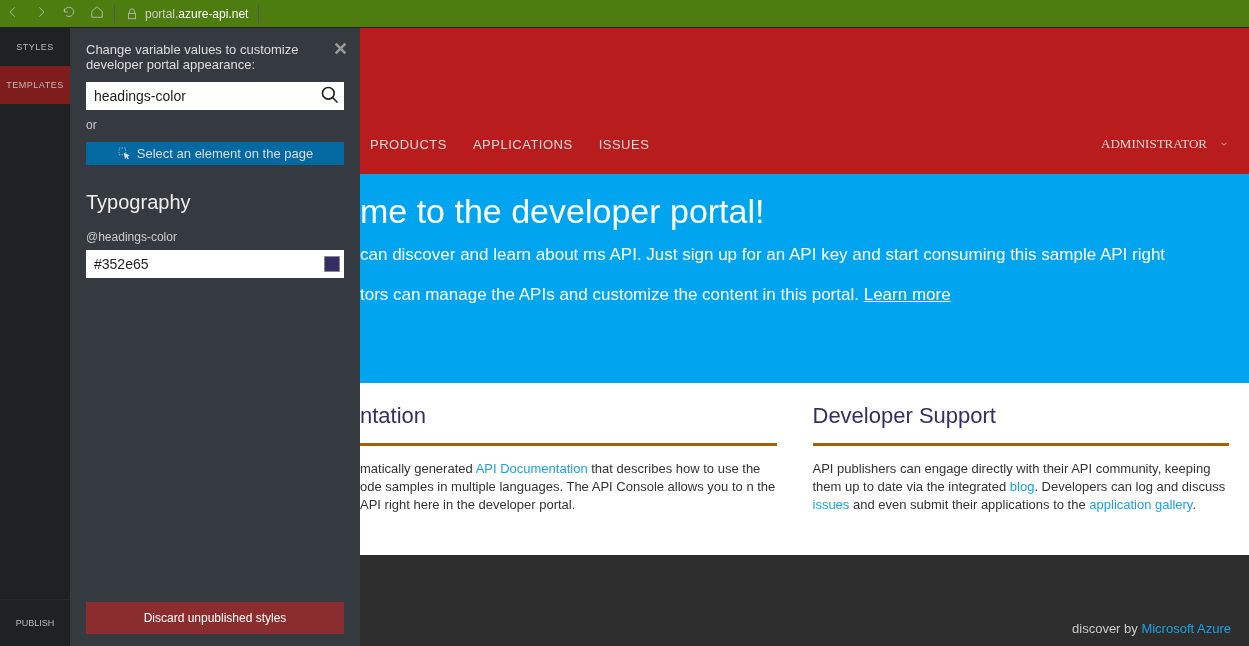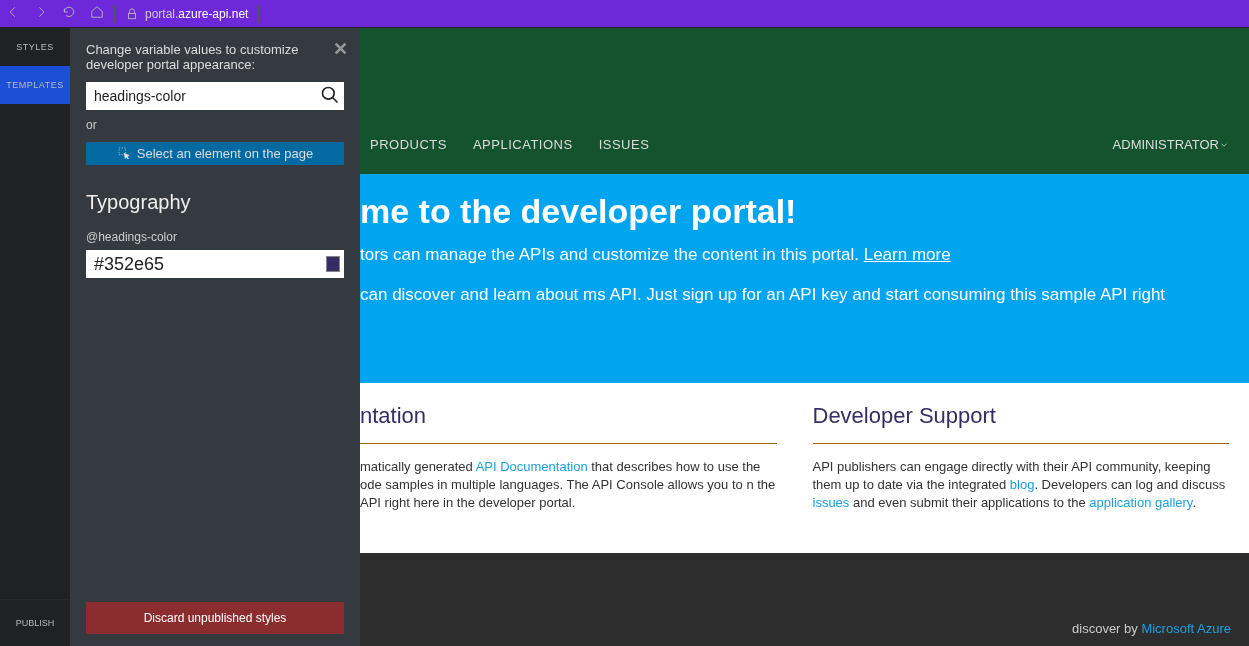--- a/index.html
+++ b/index.html
@@ -1,61 +1,61 @@
 <!DOCTYPE html>
 <html><head>
 <meta charset="utf-8">
 <style>
 * { box-sizing: border-box; margin: 0; padding: 0; }
 body { font-family: "Segoe UI", Arial, sans-serif; background: #2d2d2d; width: 1249px; height: 646px; overflow: hidden; color: #ccc; }
 
-.browser-bar { height: 28px; background: #6d28d9; display: flex; align-items: center; padding: 0 6px; gap: 10px; font-size: 12px; border-bottom: 1px solid #222; }
+.browser-bar { height: 28px; background: #4d7c0f; display: flex; align-items: center; padding: 0 6px; gap: 10px; font-size: 12px; border-bottom: 1px solid #222; }
 .browser-bar .nav-icons { display: flex; gap: 14px; align-items: center; }
 .browser-bar svg { width: 14px; height: 14px; stroke: #bbb; fill: none; stroke-width: 1.5; }
 .browser-bar .url { display:flex; align-items:center; gap:6px; color:#ccc; }
 .browser-bar .url .host { color: #fff; }
 .browser-bar .sep { width:1px; height:18px; background:#555; }
 
 .app { display:flex; height: calc(646px - 28px); }
 
 .leftbar { width: 70px; background: #1f2124; display:flex; flex-direction:column; }
 .leftbar .tab { padding: 14px 6px; text-align:center; font-size: 9px; letter-spacing: 0.5px; color:#bbb; cursor:pointer; }
-.leftbar .tab.active { background:#1d4ed8; }
+.leftbar .tab.active { background:#7f1d1d; }
 .leftbar .spacer { flex:1; }
 .leftbar .publish { padding: 18px 6px; text-align:center; font-size: 9px; color:#bbb; border-top:1px solid #2a2a2a; }
 
 .panel { width: 290px; background:#353a40; padding: 14px 16px 12px 16px; position:relative; display:flex; flex-direction:column; }
 .panel .close { position:absolute; top:10px; right:12px; color:#999; font-size:18px; cursor:pointer; font-weight:bold; }
 .panel .desc { font-size: 13px; color:#ddd; margin-bottom:10px; padding-right: 20px; }
 .search-wrap { position:relative; margin-bottom:8px;border-radius:13px; }
 .search-wrap input { width:100%; height:28px; padding: 4px 30px 4px 8px; font-size:14px; border:none; background:#fff; color:#222; }
 .search-wrap .mag { position:absolute; right:4px; top:3px; }
 .search-wrap .mag svg { width:20px; height:20px; stroke:#222; fill:none; stroke-width:2; }
 .or { font-size:12px; color:#ccc; margin-bottom:10px; }
 .select-btn { width:100%; height:23px; background:#0369a1; color:#ddd; font-size:13px; display:flex; align-items:center; justify-content:center; gap:4px; cursor:pointer; margin-bottom:26px; }
 .select-btn svg { width:16px; height:16px; stroke:#ddd; fill:none; }
 .section-title { font-size:20px; font-weight:300; color:#eee; margin-bottom:16px; }
 .var-label { font-size:12px; color:#ccc; margin-bottom:6px; }
 .color-input { width:100%; height:28px; background:#fff; display:flex; align-items:center; padding:0 4px 0 8px; }
-.color-input input { flex:1; border:none; font-size:18px; color:#222; outline:none; }
+.color-input input { flex:1; border:none; font-size:14px; color:#222; outline:none; }
 .color-input .swatch { width:16px; height:16px; background:#352e65; border:1px solid #888; }
 .panel .grow { flex:1; }
 .discard { width:100%; height:32px; background:#8b2d2f; color:#fff; font-size:12px; border:none; cursor:pointer; }
 
 .content { flex:1; background:#2d2d2d; display:flex; flex-direction:column; overflow:hidden; position:relative; }
-.topnav { height:146px; background:#14532d; display:flex; align-items:flex-end; padding: 0 20px 22px 10px; gap:26px; color:#ddd; font-size:13px; }
+.topnav { height:146px; background:#b91c1c; display:flex; align-items:flex-end; padding: 0 20px 22px 10px; gap:26px; color:#ddd; font-size:13px; }
 .topnav .item { cursor:pointer; letter-spacing:0.5px; }
-.topnav .right { margin-left:auto; display:flex; align-items:center; gap:0; }
+.topnav .right { margin-left:auto; display:flex; align-items:center; gap:12px;font-family:Liberation Serif, serif; }
 .hero { background:#00a4ef; color:#fff; padding: 18px 20px 58px 0; }
-.hero h1 { font-size:34px; font-weight:700; margin-bottom:14px; }
+.hero h1 { font-size:34px; font-weight:400; margin-bottom:14px; }
 .hero p { font-size:17px; margin-bottom:20px; }
 .hero a { color:#fff; text-decoration:underline; cursor:pointer; }
 .cards { display:flex; gap:36px; background:#fff; padding: 20px 20px 40px 0; }
 .card { flex:1; }
-.card h2 { color:#352e65; font-size:22px; font-weight:400; padding-bottom:14px; border-bottom:1px solid #a16207; margin-bottom:14px; }
+.card h2 { color:#352e65; font-size:22px; font-weight:400; padding-bottom:14px; border-bottom:3px solid #a16207; margin-bottom:14px; }
 .card p { color:#333; font-size:13px; line-height:1.4; }
 .card a { color:#1ba1e2; text-decoration:none; cursor:pointer; }
 .footer { margin-top:auto; padding: 10px 18px; text-align:right; font-size:13px; color:#ccc; background:#2d2d2d; }
 .footer a { color:#1ba1e2; text-decoration:none; }
 </style>
 </head>
 <body>
 
 <div class="browser-bar">
   <div class="nav-icons">
@@ -126,22 +126,22 @@
       <span class="item">ISSUES</span>
       <span class="right">
         <span>ADMINISTRATOR</span>
         <svg viewBox="0 0 24 24" width="10" height="10">
             <path d="M6 9l6 6 6-6" stroke="#ccc" fill="none" stroke-width="2"></path>
           </svg>
       </span>
     </div>
     <div class="hero">
       <h1>me to the developer portal!</h1>
+      <p> can discover and learn about ms API. Just sign up for an API key and start consuming this sample API right</p>
       <p><span>tors can manage the APIs and customize the content in this portal. </span><a>Learn more</a></p>
-      <p> can discover and learn about ms API. Just sign up for an API key and start consuming this sample API right</p>
     </div>
     <div class="cards">
       <div class="card">
         <h2>ntation</h2>
         <p><span>matically generated </span><a>API Documentation</a><span> that describes how to use the ode samples in multiple languages. The API Console allows you to n the API right here in the developer portal.</span></p>
       </div>
       <div class="card">
         <h2>Developer Support</h2>
         <p><span>API publishers can engage directly with their API community, keeping them up to date via the integrated </span><a>blog</a><span>. Developers can log and discuss </span><a>issues</a><span> and even submit their applications to the </span><a>application gallery</a><span>.</span></p>
       </div>

